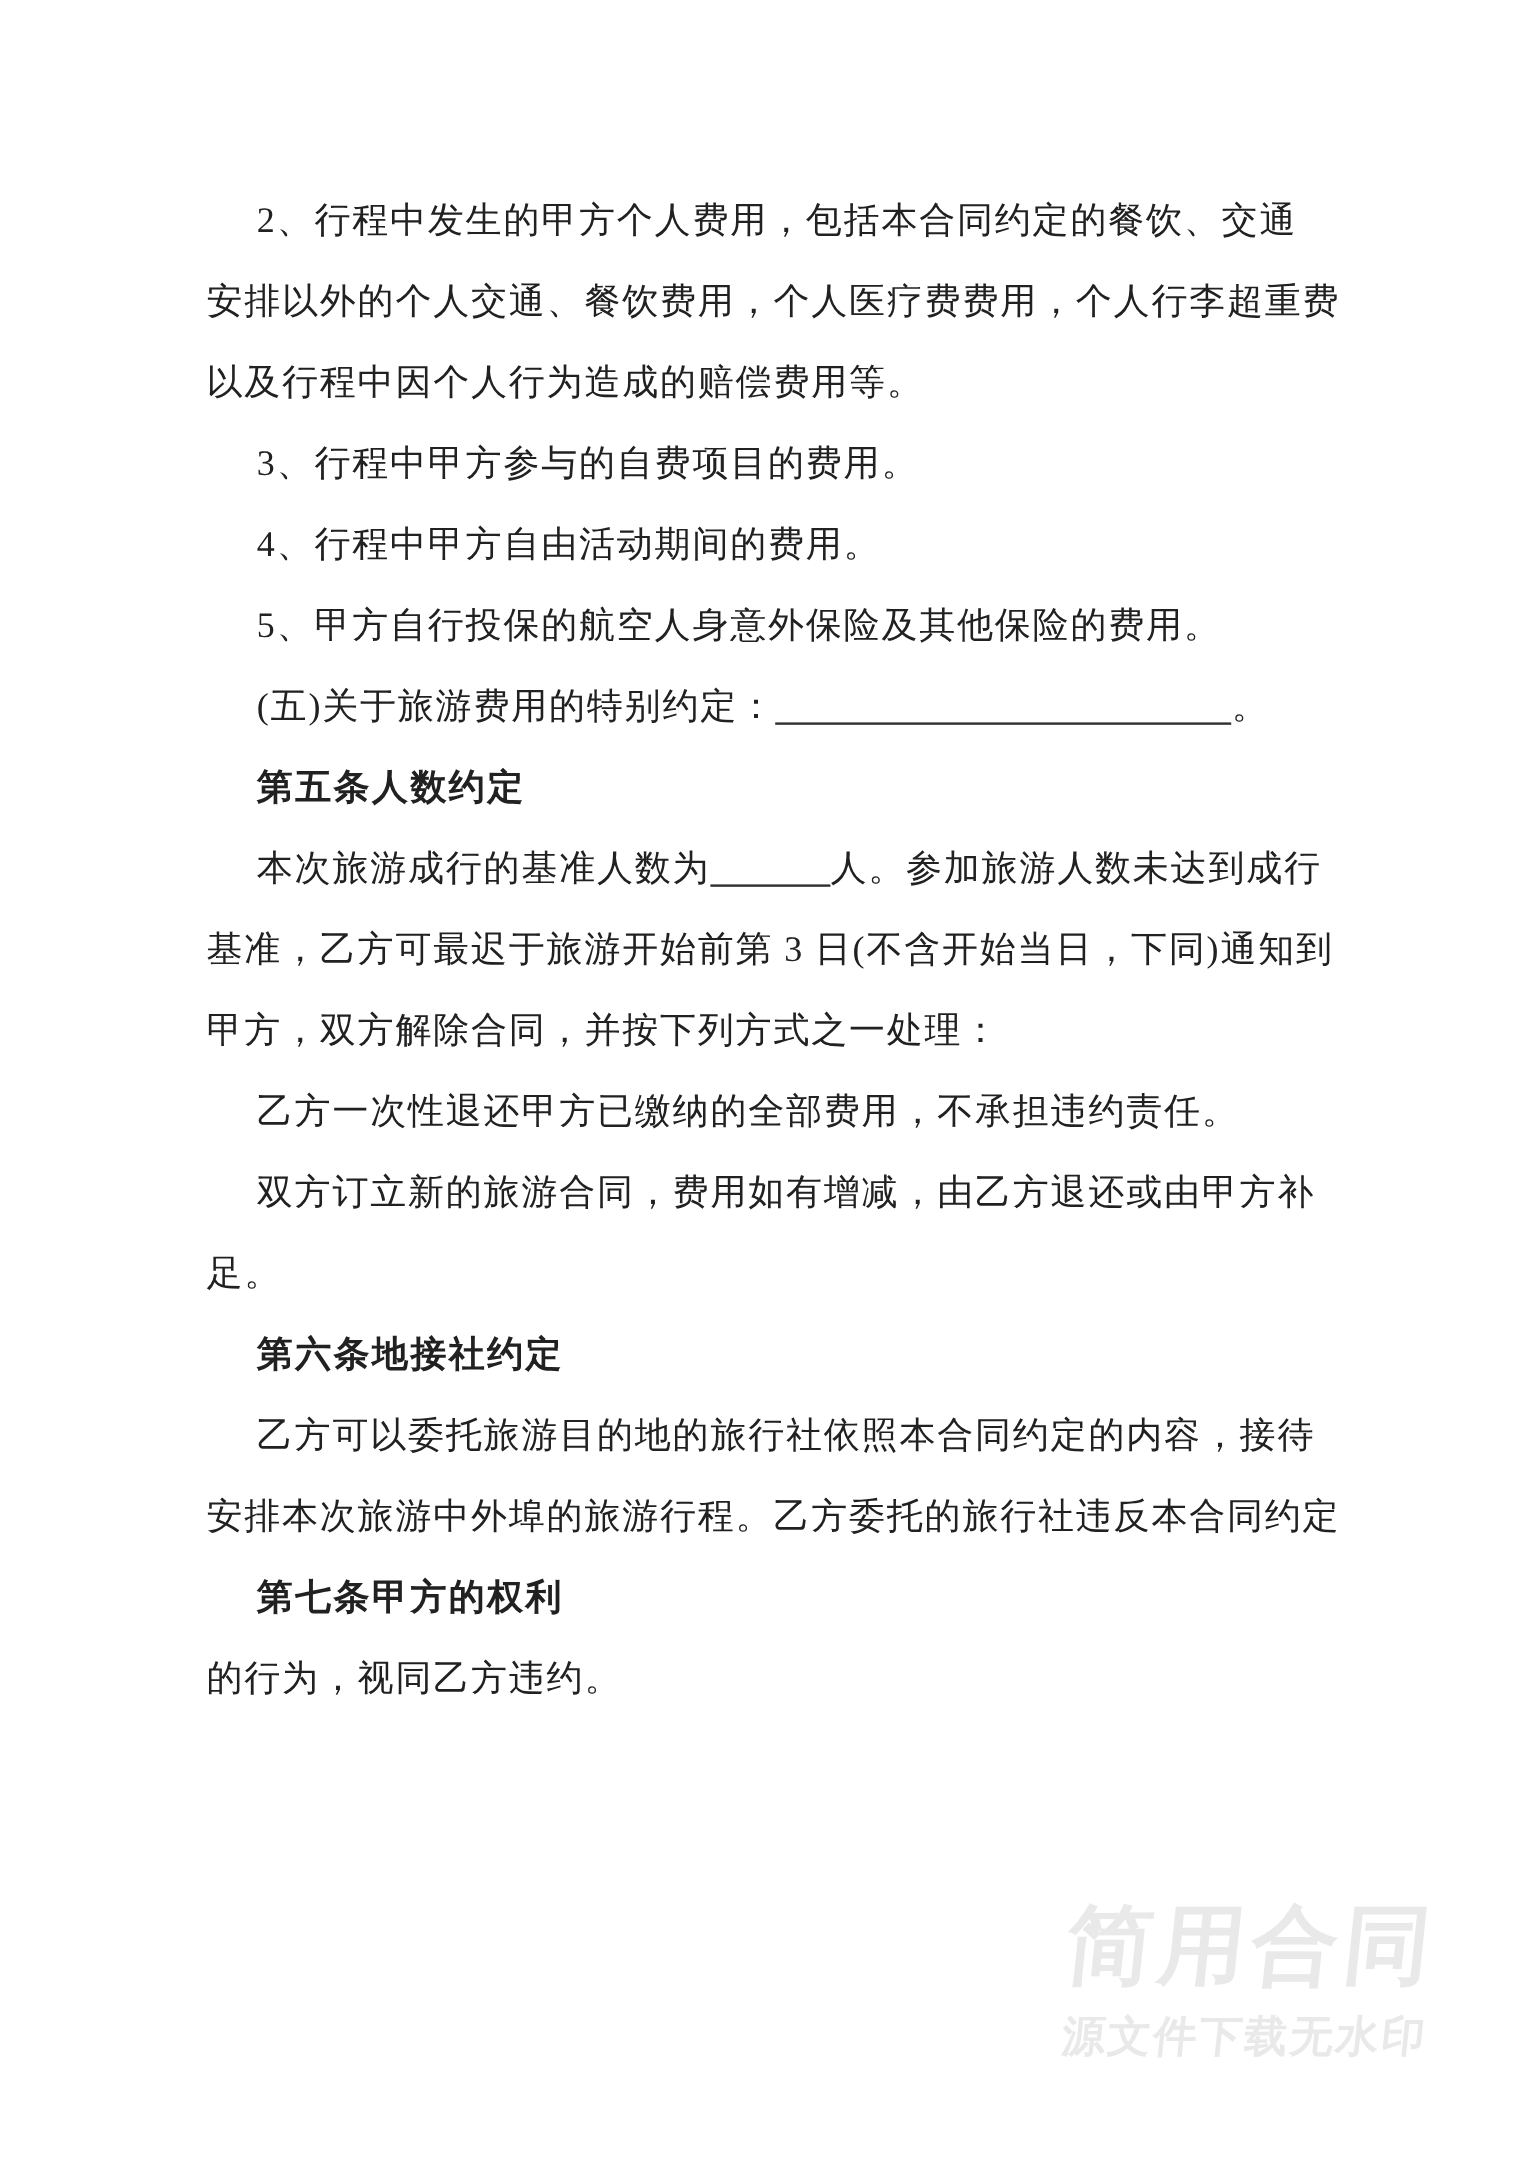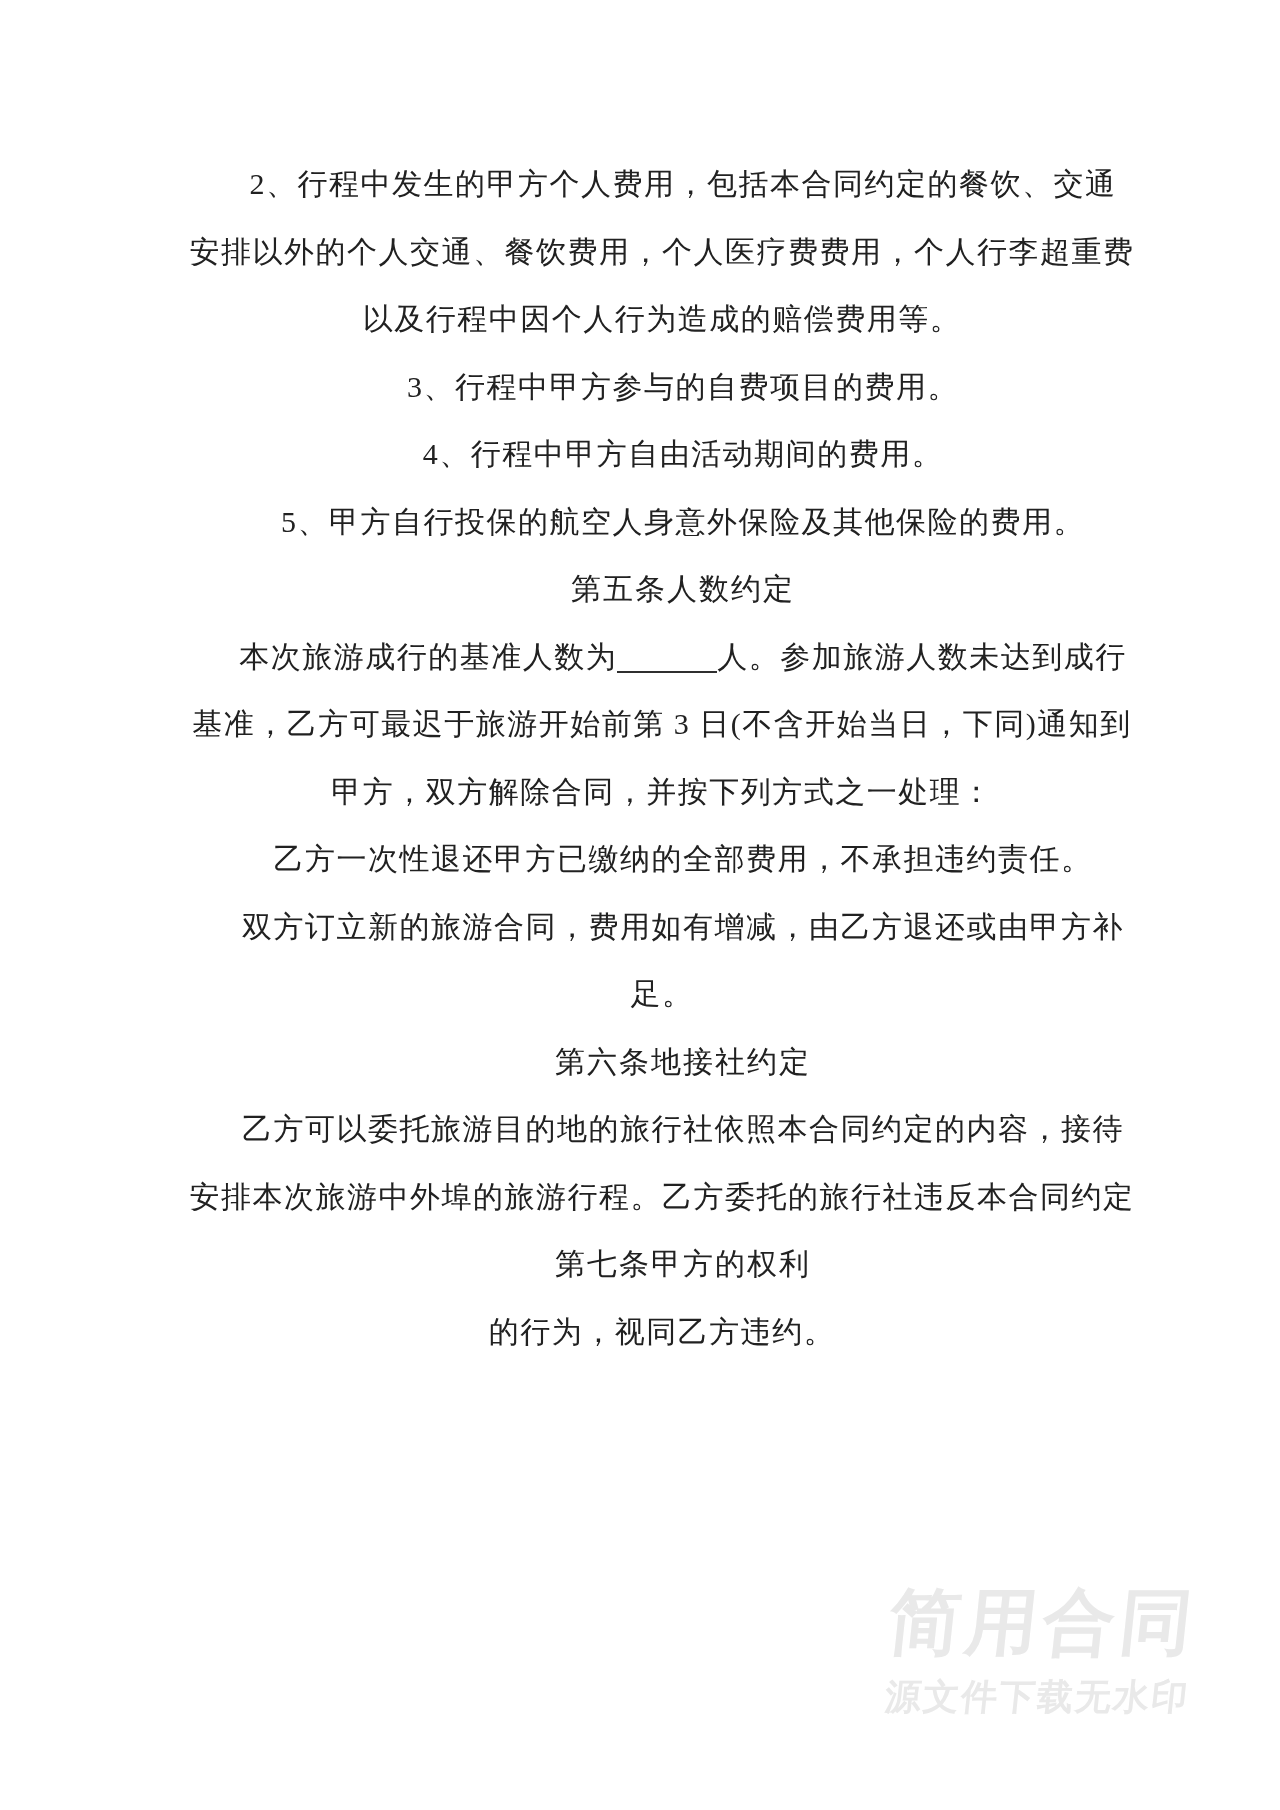--- a/index.html
+++ b/index.html
@@ -19,24 +19,23 @@
     left:172px;top:150px;
     width:980px;
   }
   .line{
     height:67.5px;
     line-height:67.5px;
     font-size:30px;
     letter-spacing:1.5px;
     color:#212121;
     white-space:nowrap;
-    text-align:center;
   }
   .line.indent{padding-left:42px;}
-  .line.heading{font-weight:normal;letter-spacing:2px;}
+  .line.heading{font-weight:bold;letter-spacing:2px;}
   .blank{
     display:inline-block;
     border-bottom:2px solid #2f2f2f;
     height:4px;
     vertical-align:-6px;
   }
   .watermark{
     position:absolute;
     right:86px;
     top:1586px;
@@ -65,20 +64,21 @@
 
 <div class="page">
 
   <div class="content">
       <div class="line indent"><span class="t">2、行程中发生的甲方个人费用，包括本合同约定的餐饮、交通</span></div>
       <div class="line"><span class="t">安排以外的个人交通、餐饮费用，个人医疗费费用，个人行李超重费</span></div>
       <div class="line"><span class="t">以及行程中因个人行为造成的赔偿费用等。</span></div>
       <div class="line indent"><span class="t">3、行程中甲方参与的自费项目的费用。</span></div>
       <div class="line indent"><span class="t">4、行程中甲方自由活动期间的费用。</span></div>
       <div class="line indent"><span class="t">5、甲方自行投保的航空人身意外保险及其他保险的费用。</span></div>
+      <div class="line indent"><span class="t">(五)关于旅游费用的特别约定：</span><span class="blank" style="width: 380px;"></span><span class="t">。</span></div>
       <div class="line heading indent"><span class="t">第五条人数约定</span></div>
       <div class="line indent"><span class="t">本次旅游成行的基准人数为</span><span class="blank" style="width: 100px;"></span><span class="t">人。参加旅游人数未达到成行</span></div>
       <div class="line"><span class="t">基准，乙方可最迟于旅游开始前第 3 日(不含开始当日，下同)通知到</span></div>
       <div class="line"><span class="t">甲方，双方解除合同，并按下列方式之一处理：</span></div>
       <div class="line indent"><span class="t">乙方一次性退还甲方已缴纳的全部费用，不承担违约责任。</span></div>
       <div class="line indent"><span class="t">双方订立新的旅游合同，费用如有增减，由乙方退还或由甲方补</span></div>
       <div class="line"><span class="t">足。</span></div>
       <div class="line heading indent"><span class="t">第六条地接社约定</span></div>
       <div class="line indent"><span class="t">乙方可以委托旅游目的地的旅行社依照本合同约定的内容，接待</span></div>
       <div class="line"><span class="t">安排本次旅游中外埠的旅游行程。乙方委托的旅行社违反本合同约定</span></div>

